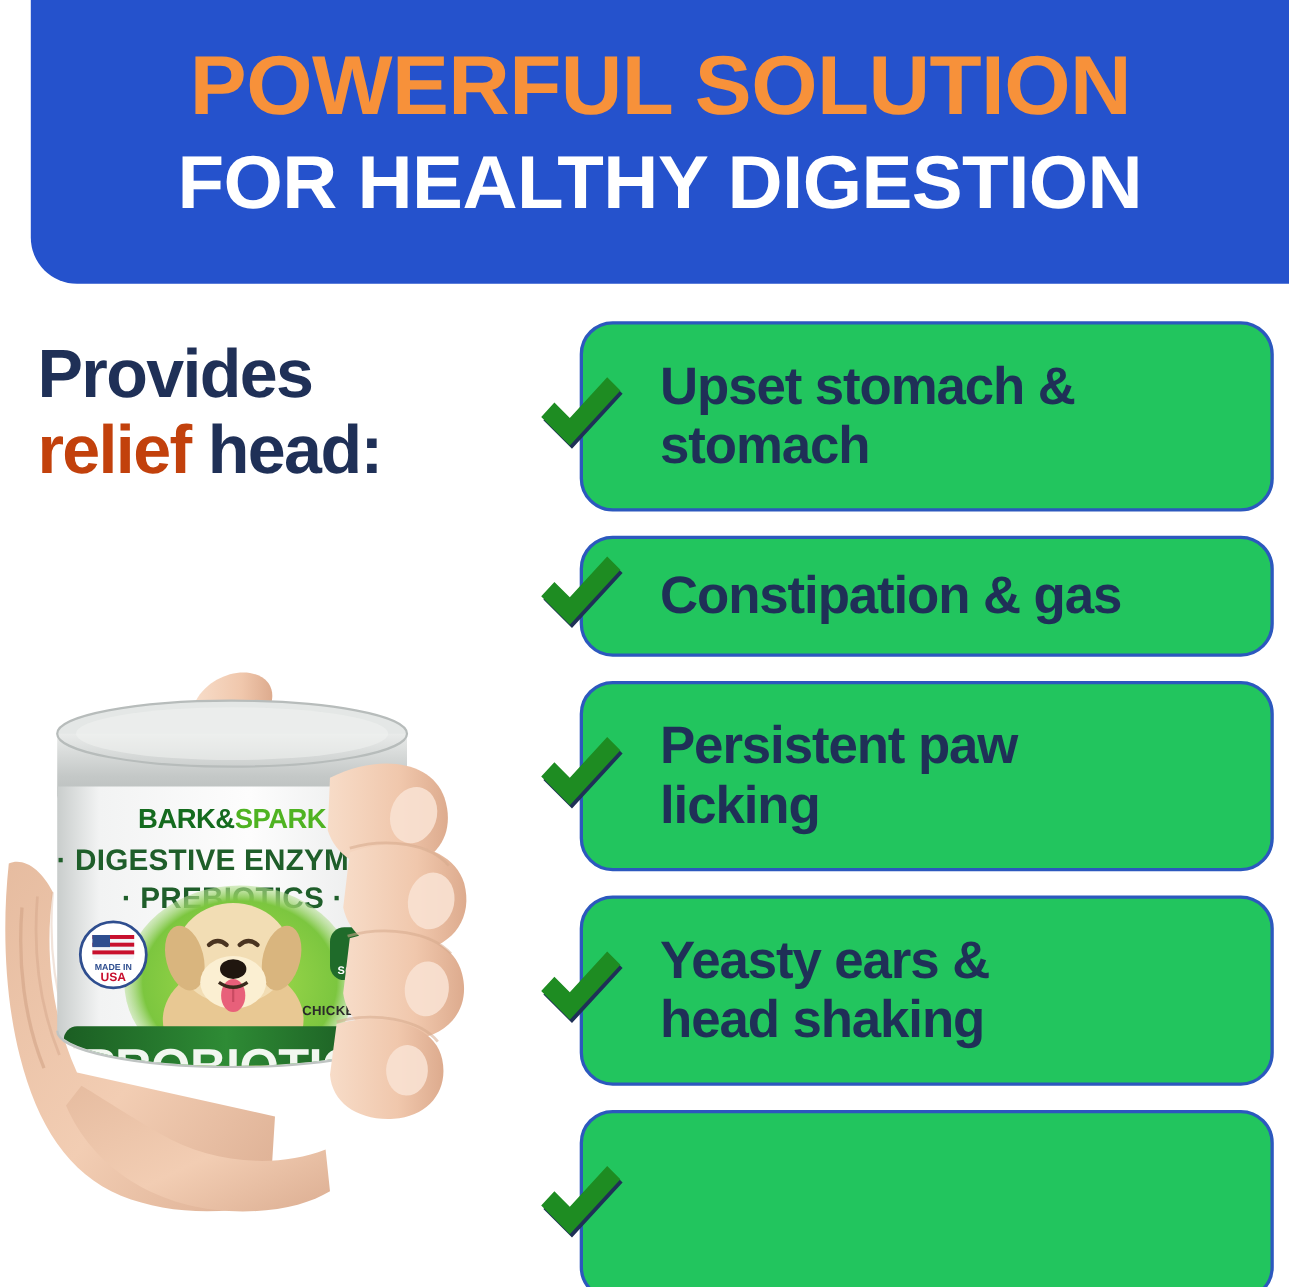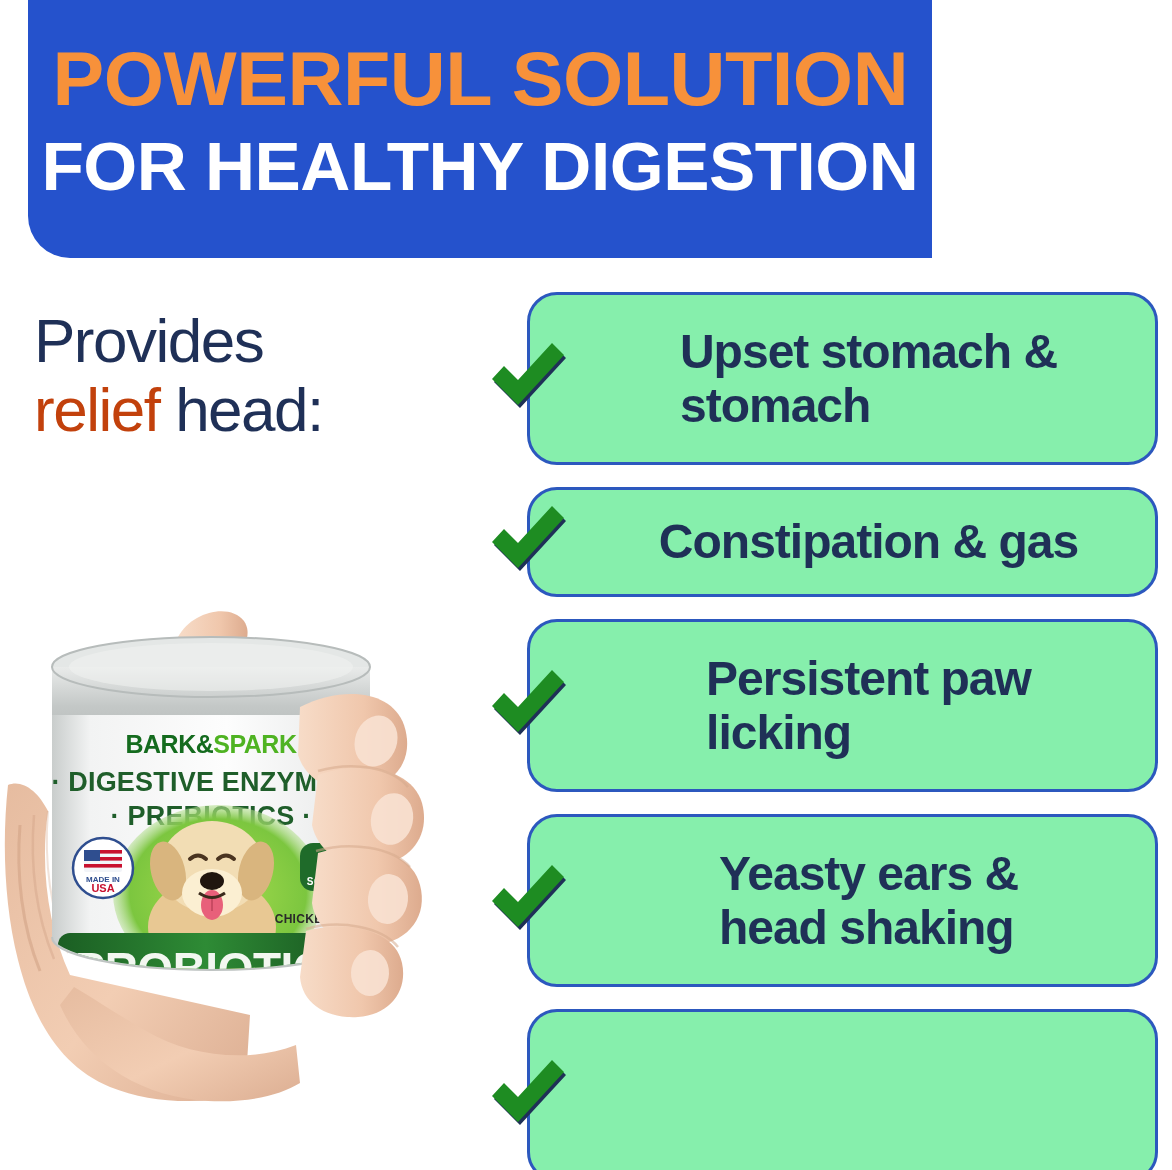--- a/index.html
+++ b/index.html
@@ -7,21 +7,21 @@
   html,body { background:#ffffff; }
   body {
     width:1172px; height:1170px;
     position:relative; overflow:hidden;
     font-family:"Liberation Sans", sans-serif;
     -webkit-font-smoothing:antialiased;
   }
 
   
   .banner{
-    position:absolute; left:28px; top:0; width:904px; height:258px;
+    position:absolute; left:28px; top:0; width:1144px; height:258px;
     background:#2552CC;
     border-radius:0 0 0 42px;
     display:flex; flex-direction:column;
     align-items:center; justify-content:center;
     padding-bottom:14px;
   }
   .banner-line1{
     color:#F7913A;
     font-size:76px; font-weight:bold;
     letter-spacing:-0.5px; line-height:1.0;
@@ -32,38 +32,37 @@
     color:#FFFFFF;
     font-size:68px; font-weight:bold;
     letter-spacing:-0.5px; line-height:1.05;
     margin-top:14px; white-space:nowrap;
     transform:scaleX(1.02);
   }
 
   
   .headline{
     position:absolute; left:34px; top:306px; width:470px;
-    font-size:62px; font-weight:normal; line-height:1.12;
+    font-size:62px; font-weight:bold; line-height:1.12;
     color:#1F3057; letter-spacing:-1.5px;
   }
   .hl-green{ color:#c2410c; }
 
   
   .cards{
     position:absolute; left:527px; top:292px; width:631px;
   }
   .card{
     position:relative;
     border:3px solid #2C58BE;
     border-radius:30px;
-    background:#86efac;
+    background:#22c55e;
     margin-bottom:22px;
     display:flex; align-items:center;
     padding:18px 18px 18px 70px;
-    justify-content:center;
   }
   .card.two-line{ min-height:173px; }
   .card.one-line{ min-height:110px; }
 
   .check{
     position:absolute;
     left:-44px; top:50%;
     transform:translateY(-50%);
     width:86px; height:86px;
     pointer-events:none;

